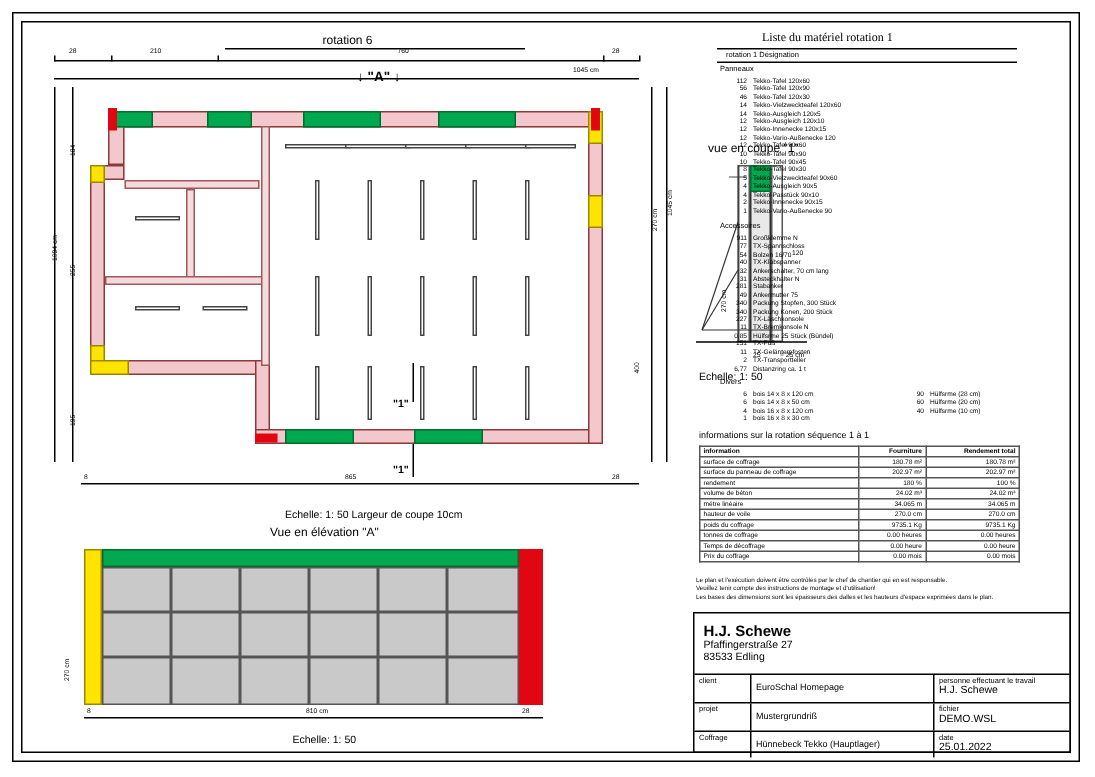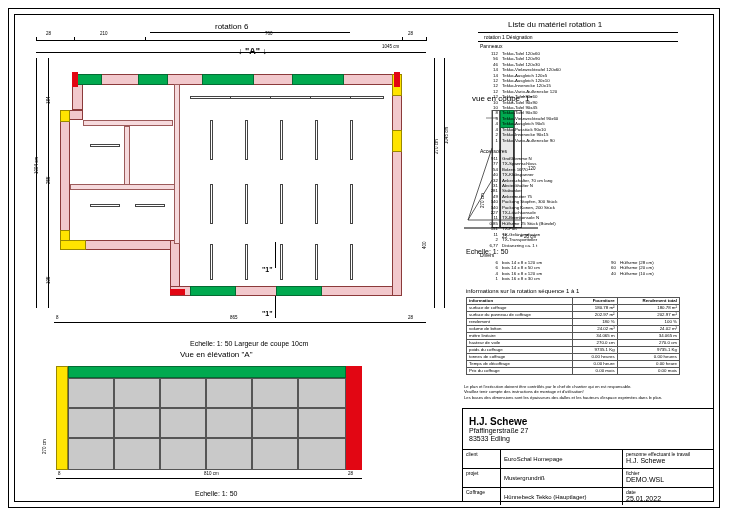--- a/index.html
+++ b/index.html
@@ -220,21 +220,21 @@
 
     <div class="abs gridnum vert" style="left:-14px;top:92px;">270 cm</div>
     <div class="dimline" style="left:0px;top:116px;width:306px;"></div>
     <div class="gridnum" style="left:2px;top:109px;">8</div>
     <div class="gridnum" style="left:148px;top:109px;">810 cm</div>
     <div class="gridnum" style="left:292px;top:109px;">28</div>
   </div>
   <div class="abs t7" style="left:195px;top:490px;">Echelle: 1: 50</div>
 
   <div id="list">
-    <div class="abs t8" style="left:30px;top:0px;">Liste du matériel  rotation 1</div>
+    <div class="abs t8" style="left:30px;top:0px;font-family:Liberation Serif, serif;">Liste du matériel  rotation 1</div>
     <div class="ln hline" style="left:0px;top:12px;width:200px;"></div>
     <div class="abs t" style="left:6px;top:14px;">rotation 1  Désignation</div>
     <div class="ln hline" style="left:0px;top:21px;width:200px;"></div>
     <div class="abs t" style="left:2px;top:23px;">Panneaux</div>
     <div class="abs" style="left:2px;top:31px;width:196px;">
       <div class="listrow">
           <span class="q">112</span>
           <span class="d">Tekko-Tafel 120x60</span>
         </div>
       <div class="listrow">

